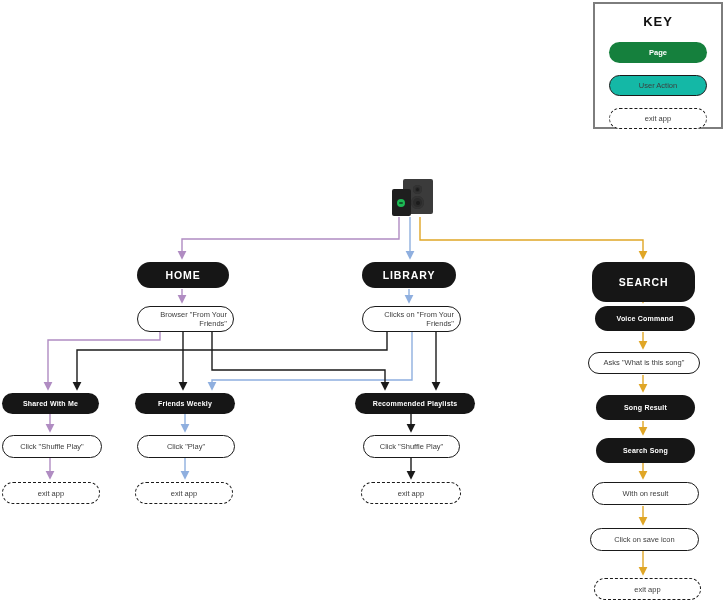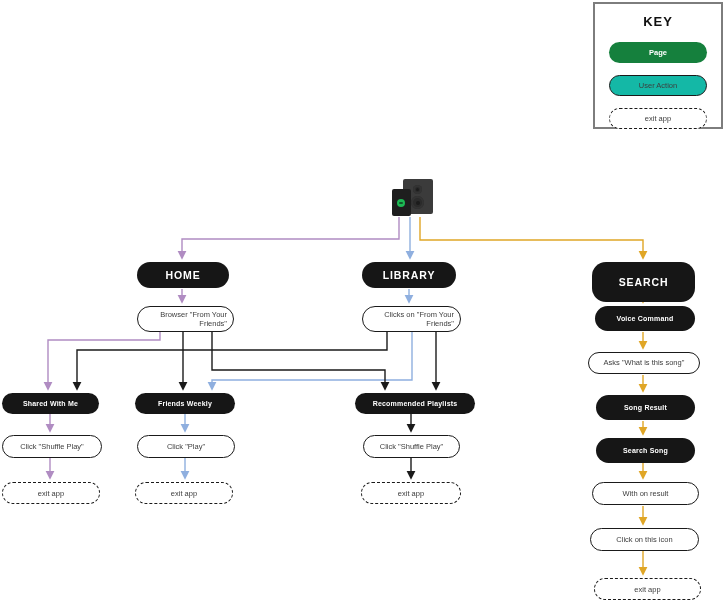--- a/index.html
+++ b/index.html
@@ -139,21 +139,21 @@
   <div class="node pill-page pill-page-sm" style="left:596px;top:395px;width:99px;height:25px;">
       <span>Song Result</span>
     </div>
   <div class="node pill-page pill-page-sm" style="left:596px;top:438px;width:99px;height:25px;">
       <span>Search Song</span>
     </div>
   <div class="node pill-action" style="left:592px;top:482px;width:107px;height:23px;">
       <span class="txt">With on result</span>
     </div>
   <div class="node pill-action" style="left:590px;top:528px;width:109px;height:23px;">
-      <span class="txt">Click on this icon</span>
+      <span class="txt">Click on save icon</span>
     </div>
   <div class="node pill-exit" style="left:594px;top:578px;width:107px;height:22px;">
       <span class="txt">exit app</span>
     </div>
 
   <div class="node pill-page pill-page-sm" style="left:2px;top:393px;width:97px;height:21px;">
       <span>Shared With Me</span>
     </div>
   <div class="node pill-page pill-page-sm" style="left:135px;top:393px;width:100px;height:21px;">
       <span>Friends Weekly</span>

